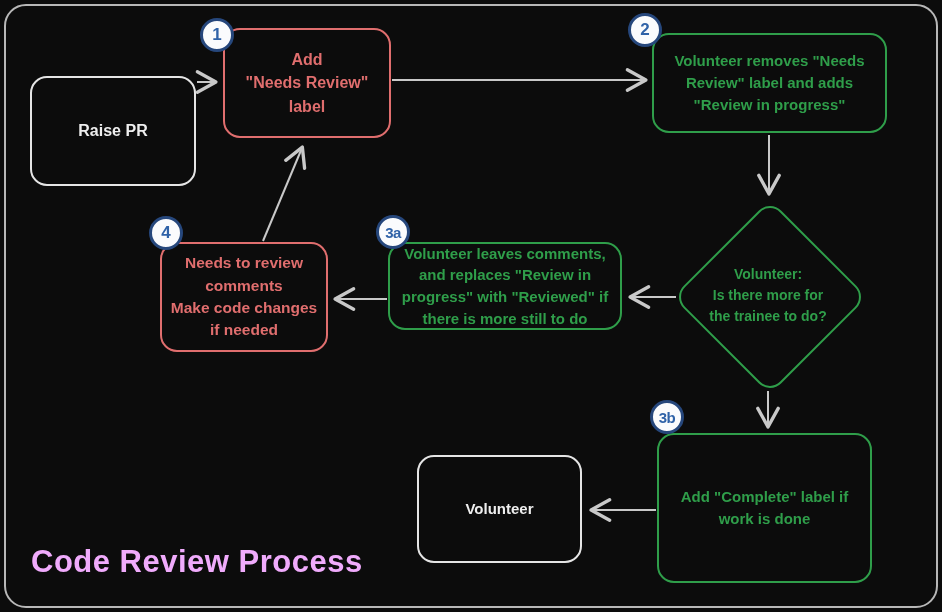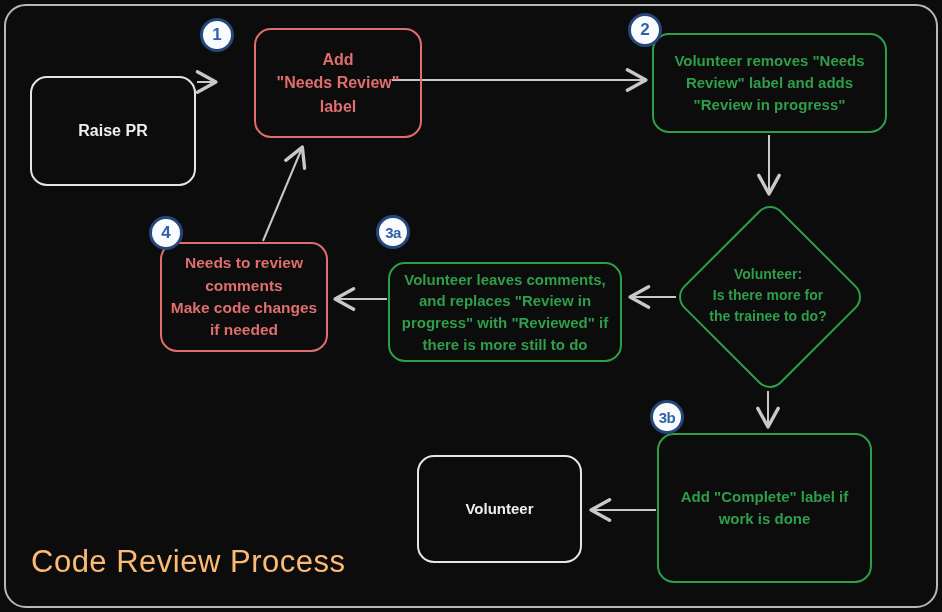--- a/index.html
+++ b/index.html
@@ -36,21 +36,21 @@
   .badge{
     position:absolute;width:34px;height:34px;border-radius:50%;
     background:#fafbfd;border:3px solid var(--badge-border,#26477c);
     color:var(--badge-text,#2f62a8);font-weight:700;font-size:17px;
     display:flex;align-items:center;justify-content:center;
     box-sizing:border-box;z-index:3;
   }
   .badge.two-char{font-size:15px;letter-spacing:-0.5px;}
   .title{
     position:absolute;left:31px;top:544px;font-size:31px;
-    color:#fdba74;font-weight:400;letter-spacing:0.5px;z-index:2;
+    color:#f0abfc;font-weight:700;letter-spacing:0.5px;z-index:2;
   }
   svg.arrows{position:absolute;left:0;top:0;z-index:1;pointer-events:none;}
 </style>
 </head>
 <body>
 
 <div class="canvas">
 
   <div class="frame"></div>
 
@@ -65,34 +65,34 @@
     <line x1="769" y1="135" x2="769" y2="193" stroke="#c9c9c9" stroke-width="2" marker-end="url(#ah)"></line>
     <line x1="676" y1="297" x2="631" y2="297" stroke="#c9c9c9" stroke-width="2" marker-end="url(#ah)"></line>
     <line x1="387" y1="299" x2="336" y2="299" stroke="#c9c9c9" stroke-width="2" marker-end="url(#ah)"></line>
     <line x1="263" y1="241" x2="302" y2="148" stroke="#c9c9c9" stroke-width="2" marker-end="url(#ah)"></line>
     <line x1="768" y1="391" x2="768" y2="426" stroke="#c9c9c9" stroke-width="2" marker-end="url(#ah)"></line>
     <line x1="656" y1="510" x2="592" y2="510" stroke="#c9c9c9" stroke-width="2" marker-end="url(#ah)"></line>
   </svg>
 
   <div class="node node-white" style="left:30px;top:28px;width:166px;height:110px;font-size:16px;margin-top:48px;">Raise PR</div>
 
-  <div class="node node-red" style="left:223px;top:28px;width:168px;height:110px;font-size:16px;margin-left:31px;">Add
+  <div class="node node-red" style="left:223px;top:28px;width:168px;height:110px;font-size:16px;">Add
 "Needs Review"
 label</div>
 
   <div class="node node-green" style="left:652px;top:33px;width:235px;height:100px;font-size:15px;">Volunteer removes "Needs
 Review" label and adds
 "Review in progress"</div>
 
   <div class="diamond-shape"></div>
   <div class="diamond-text">Volunteer:
 Is there more for
 the trainee to do?</div>
 
-  <div class="node node-green" style="left:388px;top:242px;width:234px;height:100px;font-size:15px;margin-top:20px;">Volunteer leaves comments,
+  <div class="node node-green" style="left:388px;top:242px;width:234px;height:88px;font-size:15px;">Volunteer leaves comments,
 and replaces "Review in
 progress" with "Reviewed" if
 there is more still to do</div>
 
   <div class="node node-red" style="left:160px;top:242px;width:168px;height:110px;font-size:15.5px;">Needs to review
 comments
 Make code changes
 if needed</div>
 
   <div class="node node-green" style="left:657px;top:433px;width:215px;height:150px;font-size:15px;">Add "Complete" label if

